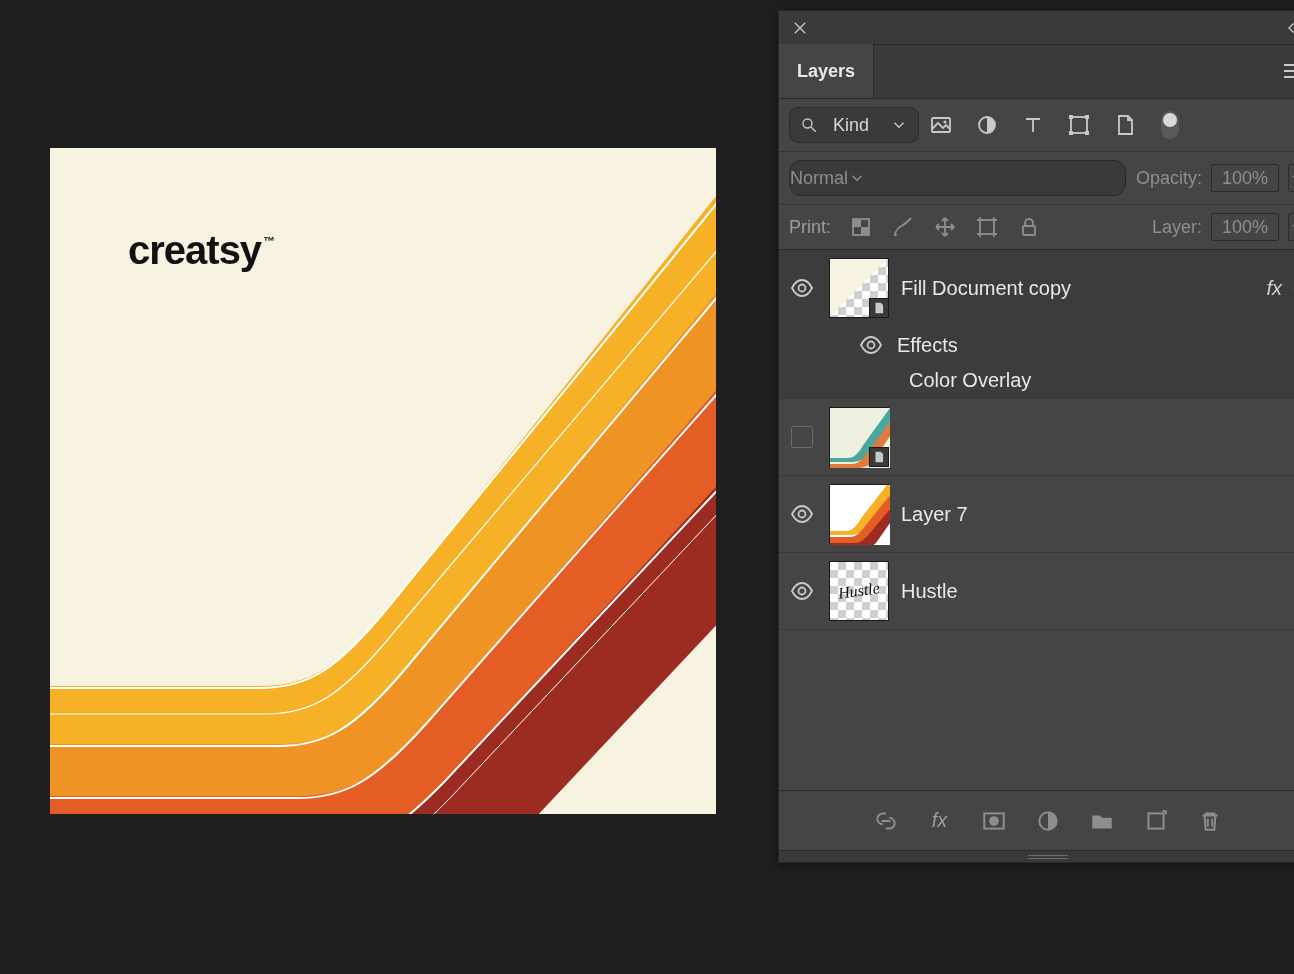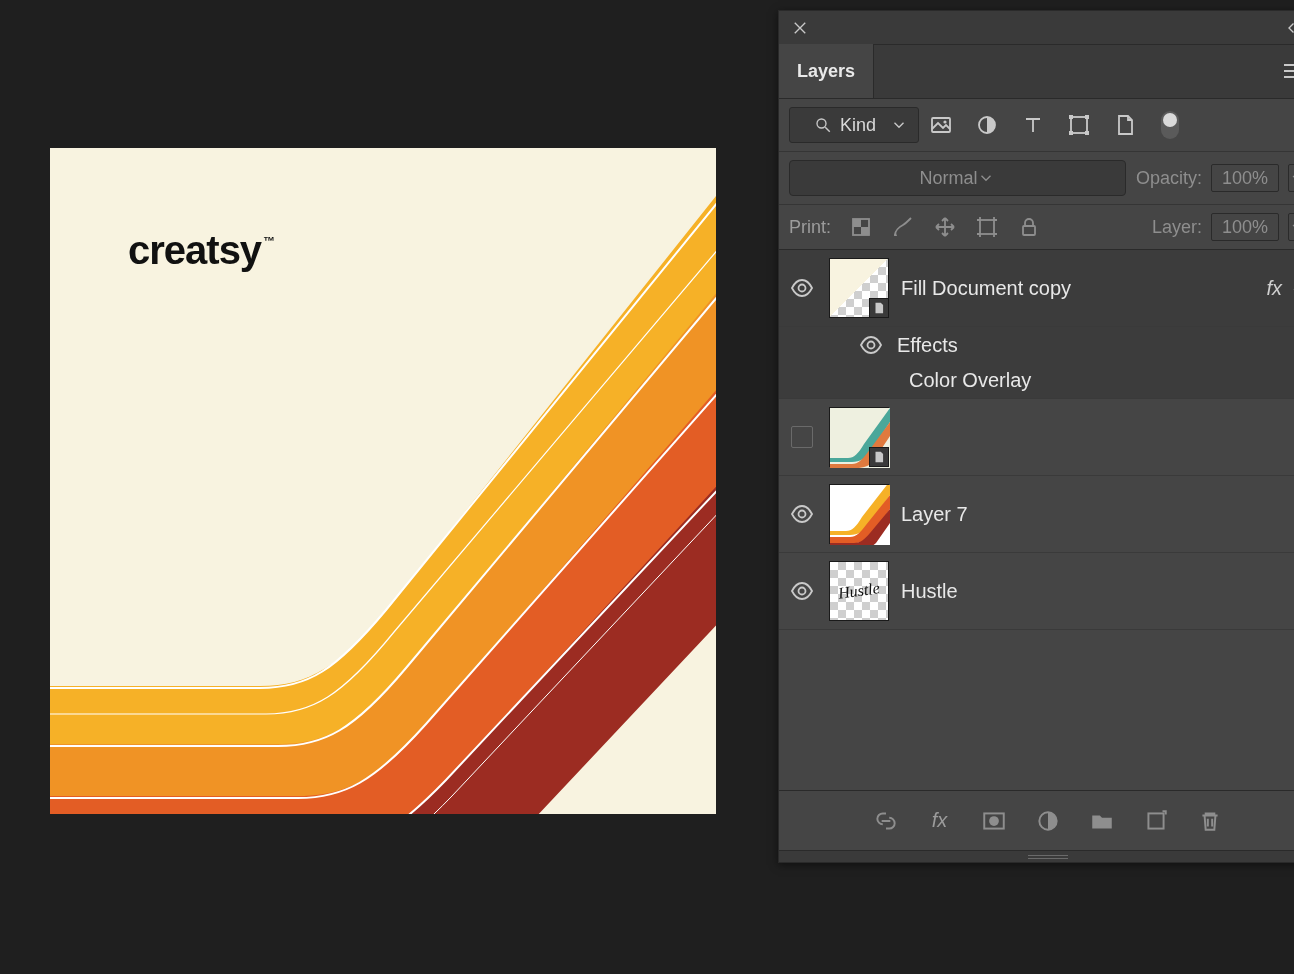--- a/index.html
+++ b/index.html
@@ -93,34 +93,34 @@
     .combo {
       display:flex; align-items:center;
       background:#3a3a3a;
       border:1px solid #2a2a2a;
       border-radius:3px;
       height:36px;
       padding: 0 10px;
       gap:8px;
     }
     .combo .chev { margin-left: 6px; }
-    .kind-filter { flex: 0 0 130px; justify-content: flex-end; }
+    .kind-filter { flex: 0 0 130px; justify-content: space-between; border-radius: 9px; }
     .filter-icons { display:flex; gap:22px; align-items:center; }
     .filter-icons .ficon { width:24px; height:24px; display:flex; align-items:center; justify-content:center; cursor:pointer; }
     .toggle-pill { width:18px; height:28px; border-radius:10px; background:#5a5a5a; position:relative; margin-left:14px; }
     .toggle-pill::after { content:""; position:absolute; top:2px; left:2px; width:14px; height:14px; border-radius:50%; background:#d9d9d9; }
 
     .row-blend {
       display:flex; align-items:center; gap:10px; padding:8px 10px; border-bottom:1px solid #353535;
     }
     .blend-select {
       flex:1;
-      background:#3a3a3a; border:1px solid #2a2a2a; border-radius:4px; height:36px;
-      display:flex; align-items:center; justify-content:center;
-      padding:0 12px;
+      background:#3a3a3a; border:1px solid #2a2a2a; border-radius:12px; height:36px;
+      display:flex; align-items:center; justify-content:flex-start;
+      padding:0 0;
       color:#8e8e8e;
     }
     .opacity-group, .fill-group { display:flex; align-items:center; gap:9px; color:#8e8e8e; }
     .pct-box { width:68px; height:28px; border:1px solid #2a2a2a; border-radius:2px; display:flex; align-items:center; justify-content:center; color:#8e8e8e; position: relative; }
     .pct-chev { width:18px; height:28px; border:1px solid #2a2a2a; border-radius:2px; display:flex; align-items:center; justify-content:center; }
 
     .row-lock {
       display:flex; align-items:center; justify-content:space-between; gap:10px; padding:8px 10px; border-bottom:1px solid #2a2a2a;
       color:#9c9c9c;
     }

